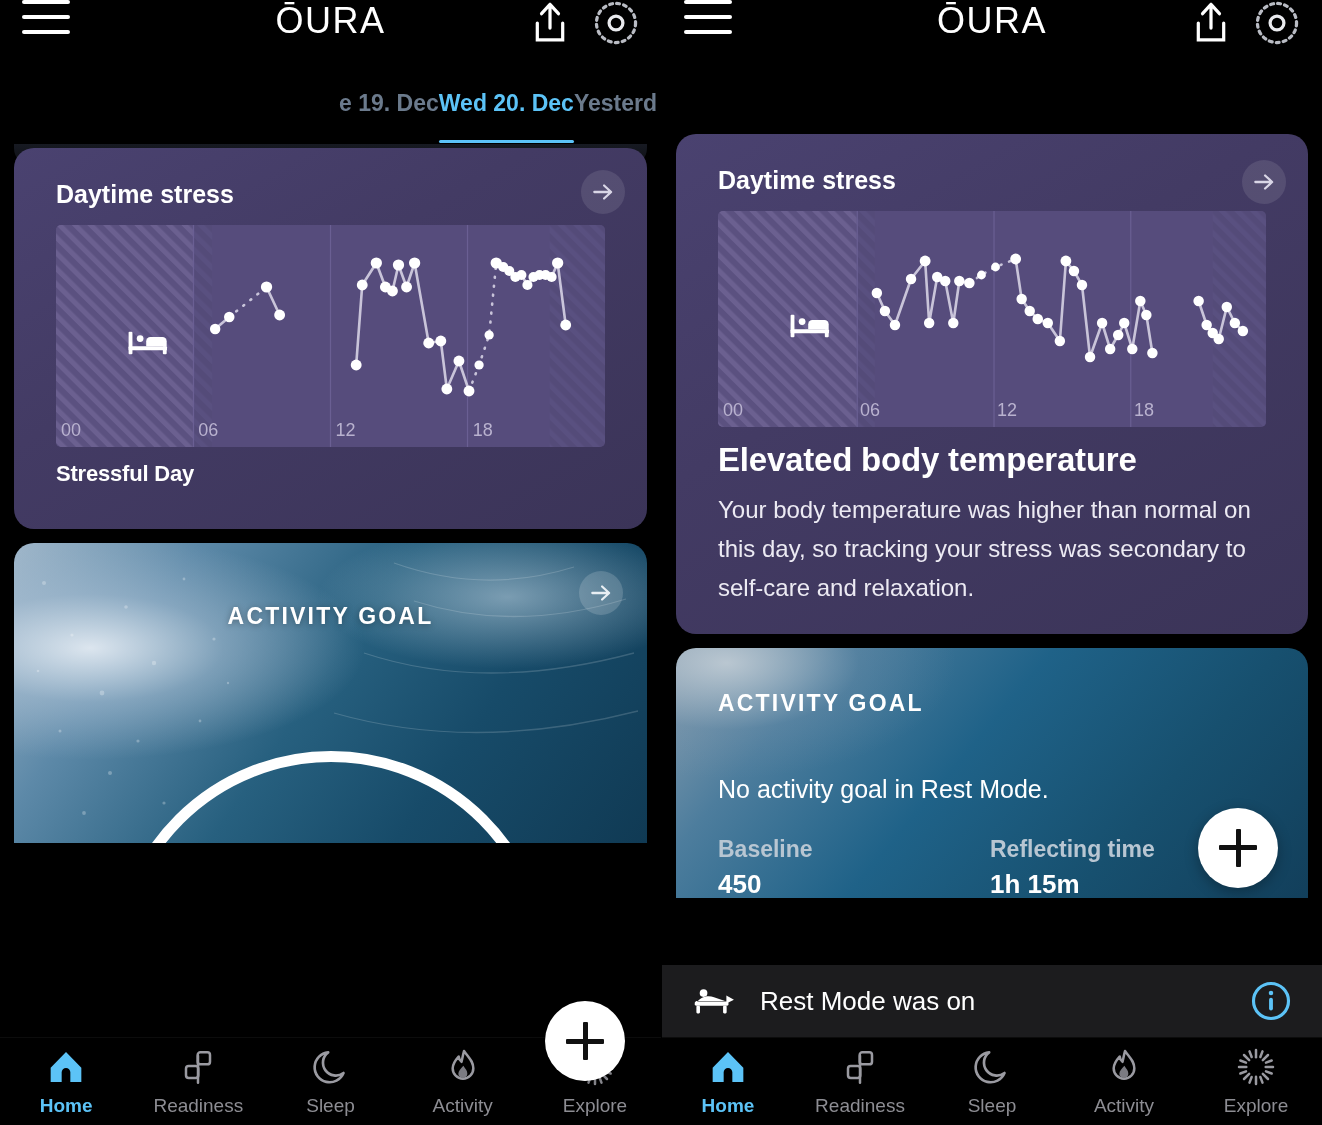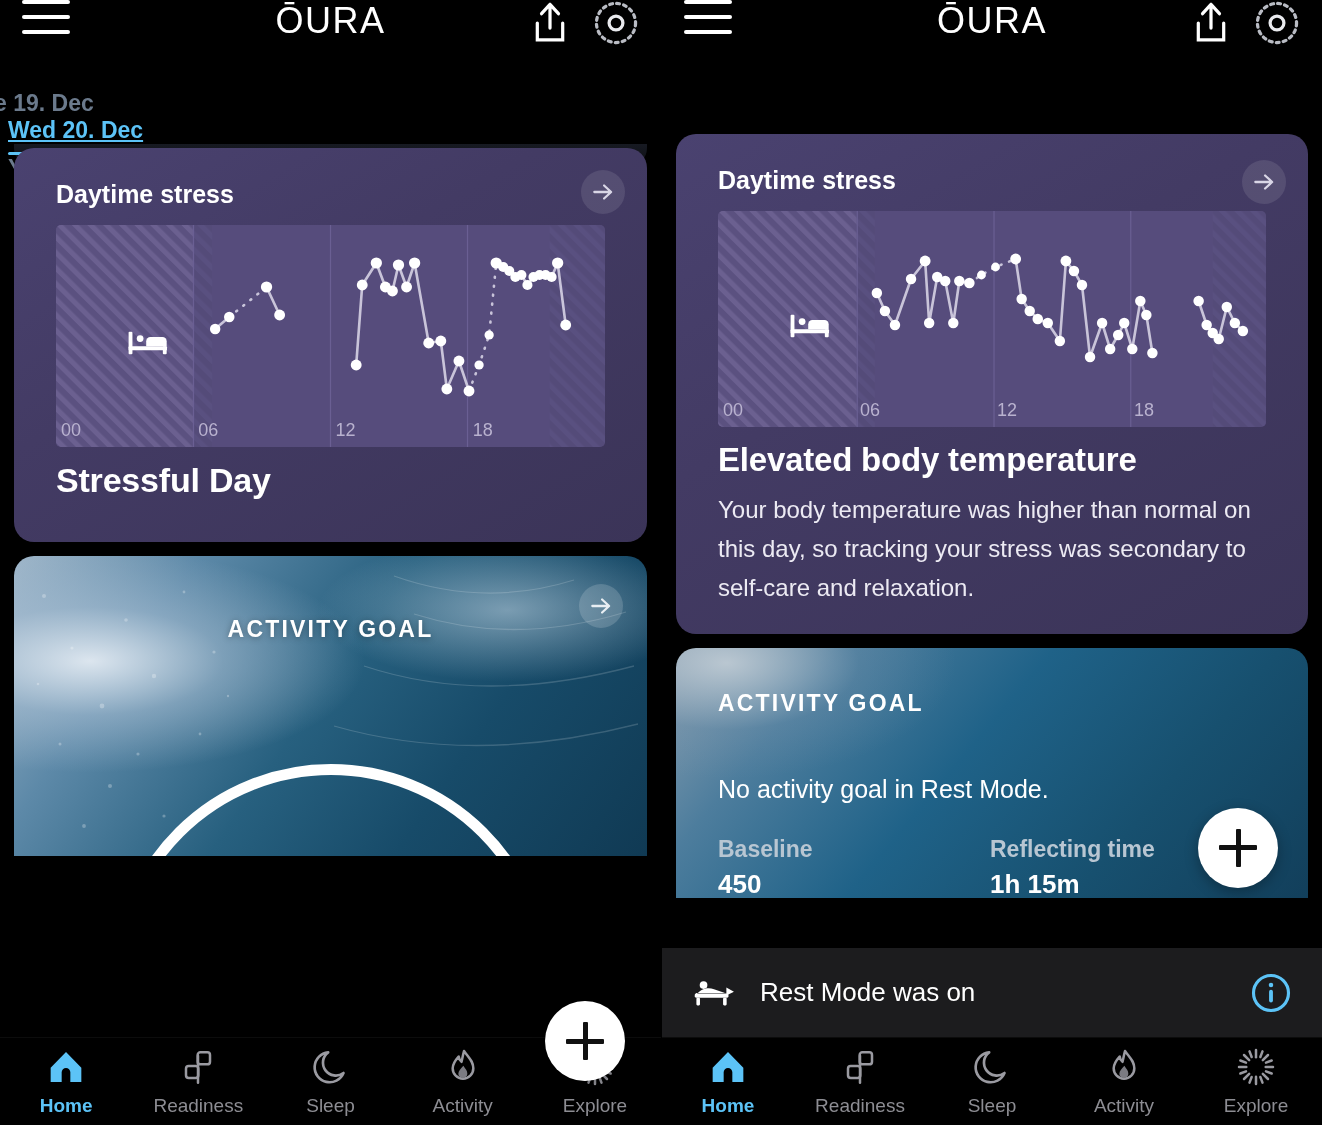--- a/index.html
+++ b/index.html
@@ -45,37 +45,35 @@
   .topbar-actions {
     margin-left: auto; display: flex; align-items: center; gap: 22px;
     position: relative; z-index: 3;
   }
   .icon-btn { cursor: pointer; display: block; }
 
   
   .daytabs {
     position: relative;
     height: 62px;
-    display: flex; align-items: flex-start; justify-content: flex-start;
+    display: flex; align-items: flex-start; justify-content: flex-end;
     padding: 12px 0 0 0;
-    flex-direction: column;
   }
   .daytab {
     font-size: 23px; font-weight: 700;
     color: #6b7a8c;
     white-space: nowrap;
     cursor: pointer;
   }
   .daytab.prev  { margin-left: -14px; }
   .daytab.next  { margin-right: -16px; }
   .daytab.active {
     color: #5cc3f7;
     position: relative;
-    padding-bottom: 11px;
-    text-decoration: underline;
+    padding-bottom: 26px;
   }
   .daytab.active::after {
     content: "";
     position: absolute; left: 0; right: 0; bottom: 0;
     height: 3px; background: #5cc3f7; border-radius: 2px;
   }
   .phone.right .daytab.active::after { bottom: -6px; }
 
   
   .peek-card {
@@ -123,21 +121,21 @@
   .hour-labels span {
     position: absolute; bottom: 0;
     color: #b9b2cf; font-size: 18px; font-weight: 500;
     transform: translateX(5px);
   }
   .bed-icon { position: absolute; left: 13%; top: 44%; }
 
   
   .insight { padding: 14px 42px 4px 42px; }
   .insight h2 {
-    color: #fff; font-size: 34px; font-weight: 700;
+    color: #fff; font-size: 22px; font-weight: 700;
     letter-spacing: -0.2px; margin-bottom: 12px;
   }
   .phone.right .insight h2 { font-size: 33px; }
   .insight p {
     color: #eceaf3; font-size: 24px; line-height: 1.62;
     font-weight: 400;
   }
 
   
   .card.activity-photo {
@@ -196,21 +194,21 @@
   }
   .ag-stats { display: flex; margin-top: 32px; }
   .ag-stat { width: 272px; }
   .ag-stat .lbl { color: #b8c6d2; font-size: 23px; font-weight: 700; }
   .ag-stat .val { color: #fff; font-size: 26px; font-weight: 700; margin-top: 6px; }
   .right-fab { right: 30px; top: 160px; }
 
   
   .restmode {
     position: absolute; left: 0; right: 0; bottom: 88px;
-    height: 89px; background: #1c1c1e;
+    height: 72px; background: #1c1c1e;
     display: flex; align-items: center; padding: 0 30px;
   }
   .restmode .txt { color: #fff; font-size: 26px; margin-left: 24px; font-weight: 400; }
   .info-btn { margin-left: auto; cursor: pointer; }
 
   
   .bottomnav {
     position: absolute; left: 0; right: 0; bottom: 0;
     height: 88px; background: #000;
     display: flex; align-items: center;

